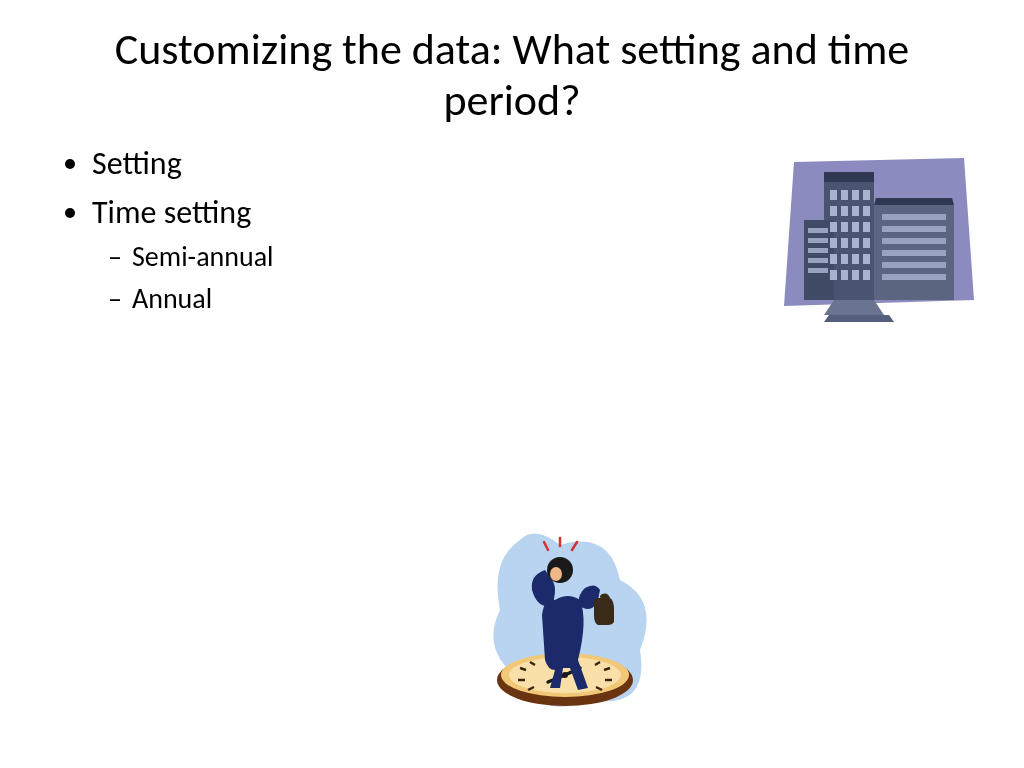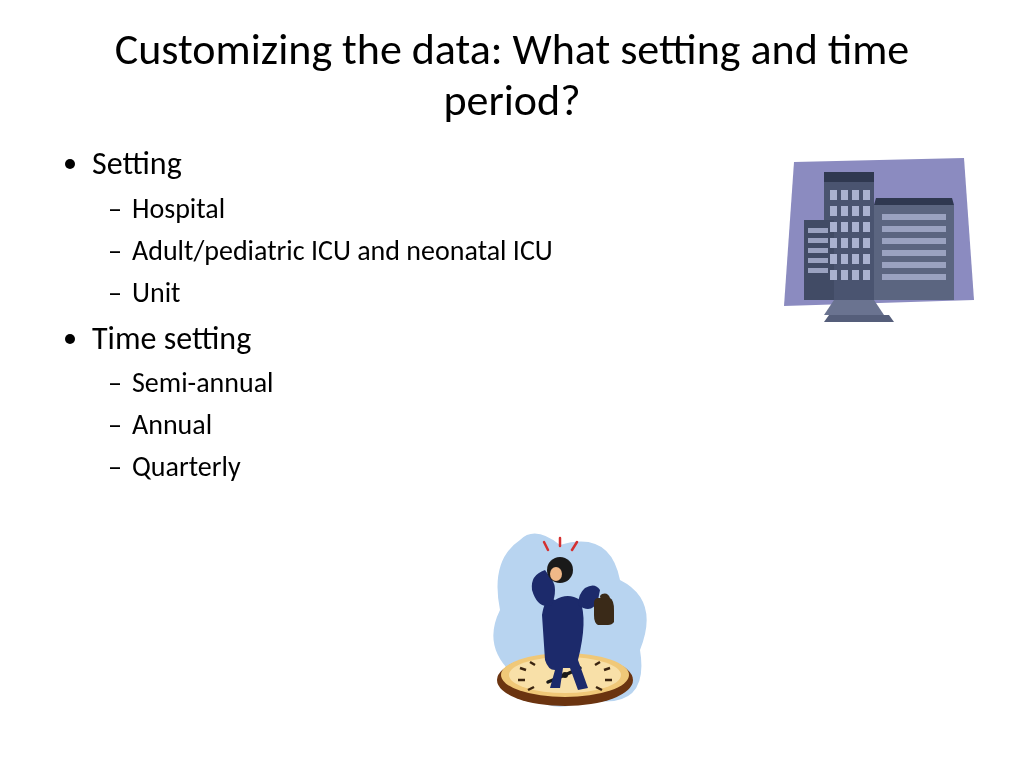--- a/index.html
+++ b/index.html
@@ -60,32 +60,26 @@
 </style>
 </head>
 <body>
 
 <h1 class="title">Customizing the data: What setting and time period?</h1>
 
 <div class="content">
   <ul class="level1">
     <li>
       <span>Setting</span>
-      <ul class="level2">
-        <li>Hospital</li>
-        <li>Adult/pediatric ICU and neonatal ICU</li>
-        <li>Unit</li>
-      </ul>
     </li>
     <li>
       <span>Time setting</span>
       <ul class="level2">
         <li>Semi-annual</li>
         <li>Annual</li>
-        <li>Quarterly</li>
       </ul>
     </li>
   </ul>
 </div>
 
 <div class="hospital-art" aria-label="hospital-building-clipart">
 <svg viewBox="0 0 210 180" width="210" height="180">
   <polygon points="20,12 190,8 200,150 10,156" fill="#8b8bc0"></polygon>
   <g>
     <rect x="50" y="30" width="50" height="120" fill="#4a5470"></rect>

